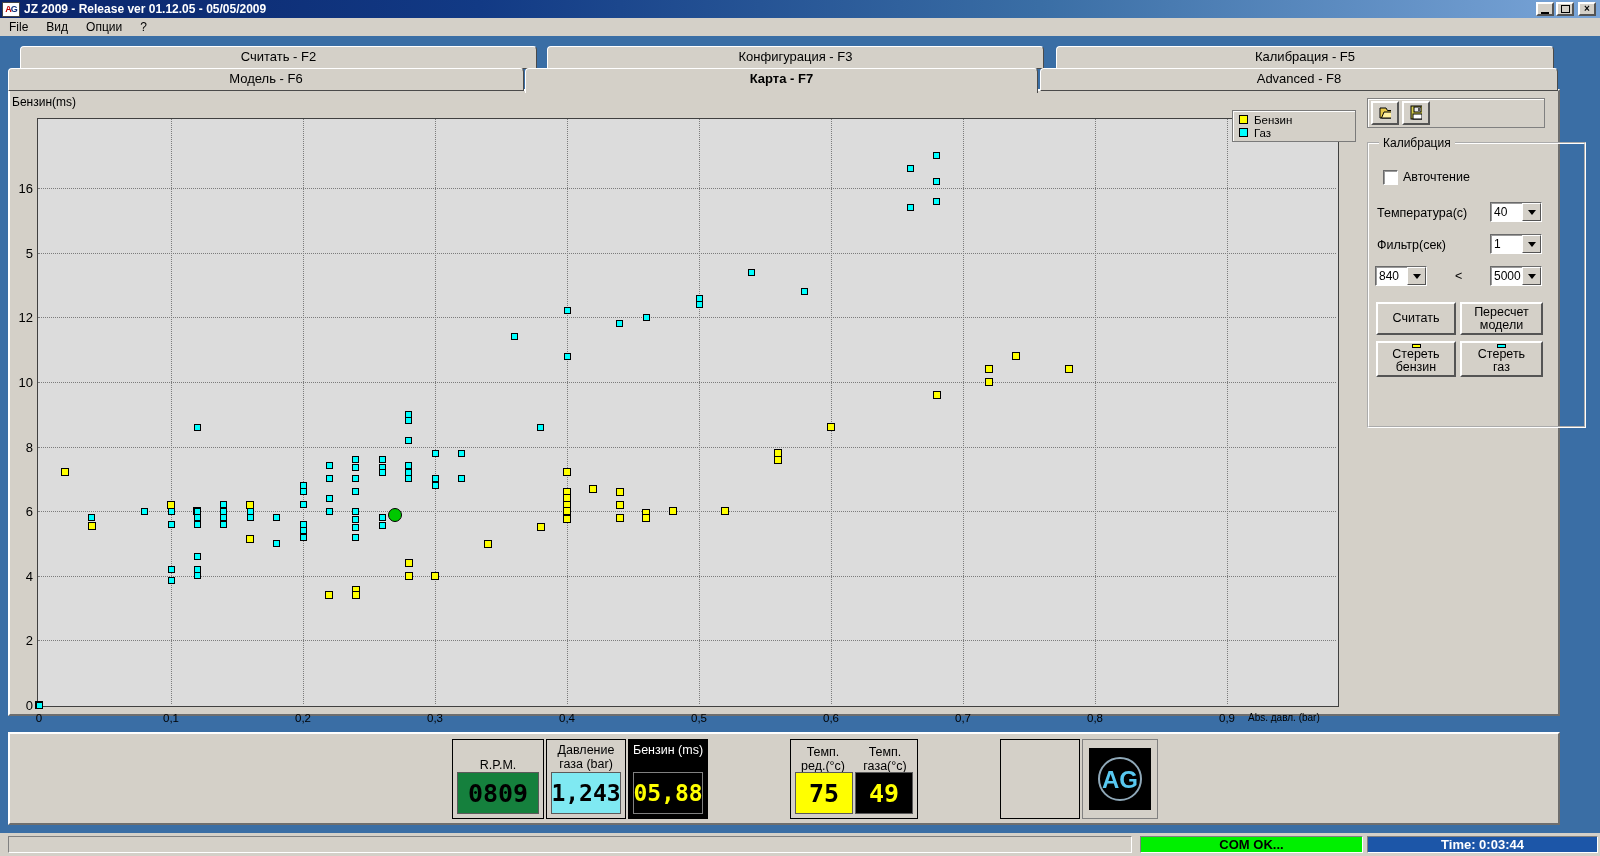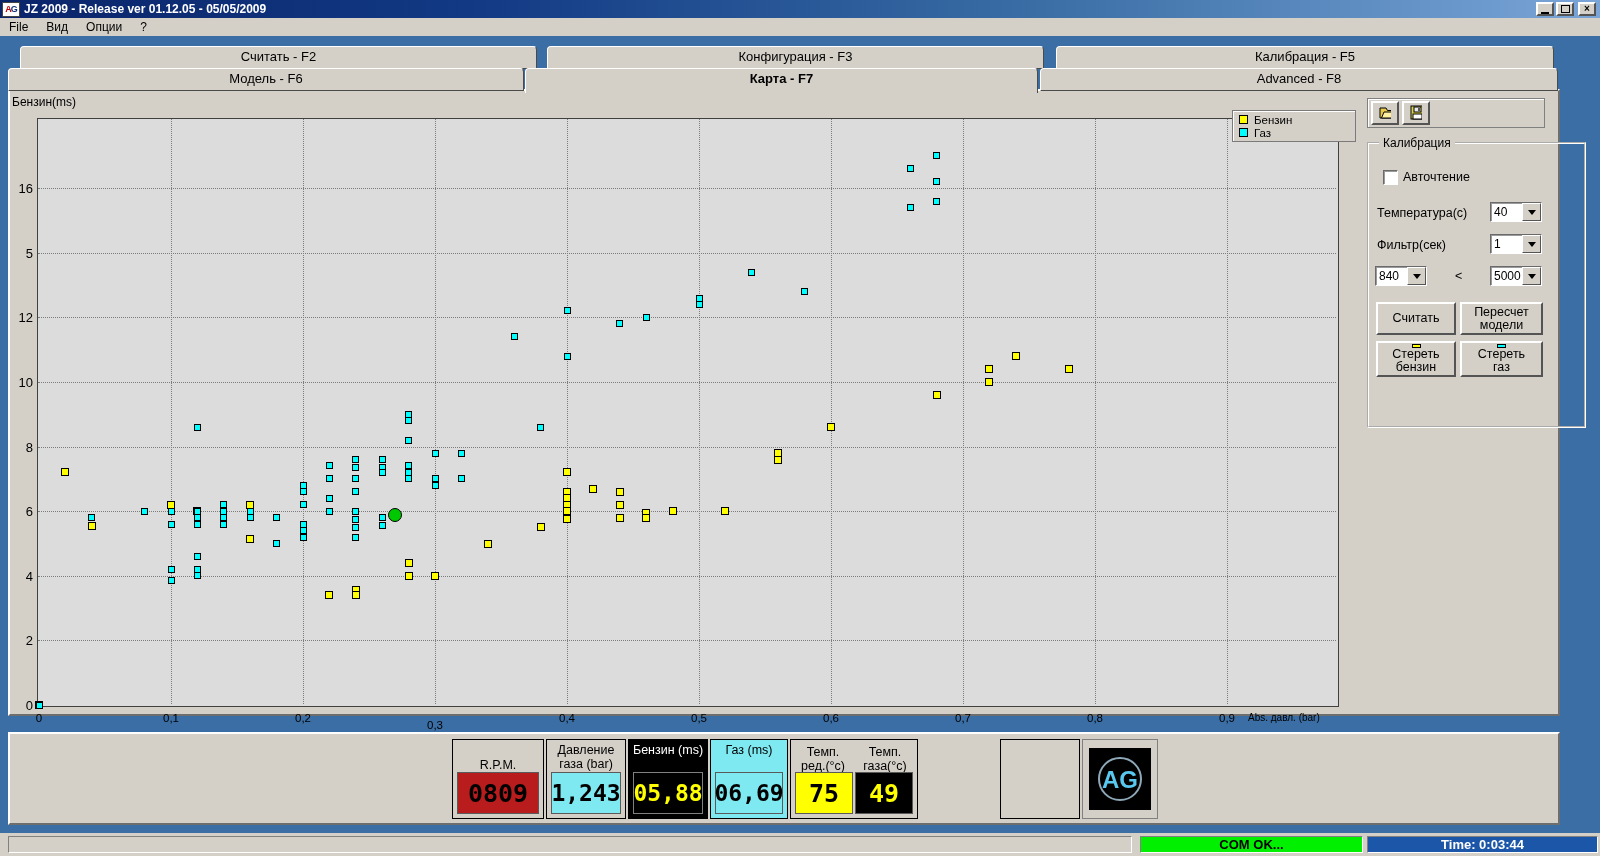--- a/index.html
+++ b/index.html
@@ -141,21 +141,21 @@
     <div class="ytick" style="left: 13px; top: 568.8px;">4</div>
     <div class="ytick" style="left: 13px; top: 504.2px;">6</div>
     <div class="ytick" style="left: 13px; top: 439.6px;">8</div>
     <div class="ytick" style="left: 13px; top: 375px;">10</div>
     <div class="ytick" style="left: 13px; top: 310.4px;">12</div>
     <div class="ytick" style="left: 13px; top: 245.8px;">5</div>
     <div class="ytick" style="left: 13px; top: 181.2px;">16</div>
     <div class="xtick" style="left: 22px; top: 712px;">0</div>
     <div class="xtick" style="left: 154px; top: 712px;">0,1</div>
     <div class="xtick" style="left: 286px; top: 712px;">0,2</div>
-    <div class="xtick" style="left: 418px; top: 712px; margin-top: 7px;">0,3</div>
+    <div class="xtick" style="left: 418px; top: 712px;">0,3</div>
     <div class="xtick" style="left: 550px; top: 712px;">0,4</div>
     <div class="xtick" style="left: 682px; top: 712px;">0,5</div>
     <div class="xtick" style="left: 814px; top: 712px;">0,6</div>
     <div class="xtick" style="left: 946px; top: 712px;">0,7</div>
     <div class="xtick" style="left: 1078px; top: 712px;">0,8</div>
     <div class="xtick" style="left: 1210px; top: 712px;">0,9</div>
     <div class="" id="xaxis-title" style="left: 1248px; top: 712px; font-size: 10px;">Abs. давл. (bar)</div>
     <div class="pt benzin" style="left: 35px; top: 701px; background: rgb(255, 255, 0);"></div>
     <div class="pt benzin" style="left: 61.4px; top: 468.44px; background: rgb(255, 255, 0);"></div>
     <div class="pt benzin" style="left: 87.8px; top: 521.735px; background: rgb(255, 255, 0);"></div>
@@ -342,33 +342,29 @@
   </button>
   <button class="btn3d sbtn" style="left:91px;top:197px;width:83px;height:36px;">
     <span class="minisq" style="background:#00ffff;"></span>
     <span>Стереть газ</span>
   </button>
 </div>
 
 <div id="bottom" class="abs raised">
   <div class="cell" style="left:442px;width:92px;background:#d4d0c8;">
     <div class="clabel" style="padding-top:18px;">R.P.M.</div>
-    <div class="cvalue" style="background:#b91c1c;color:#000;">0809</div>
+    <div class="cvalue" style="background:#15803d;color:#000;">0809</div>
   </div>
   <div class="cell" style="left:536px;width:80px;background:#d4d0c8;">
     <div class="clabel">Давление газа (bar)</div>
     <div class="cvalue" style="background:#7fe9f2;color:#000;font-size:23px;">1,243</div>
   </div>
   <div class="cell" style="left:618px;width:80px;background:#000;">
     <div class="clabel" style="color:#fff;">Бензин (ms)</div>
     <div class="cvalue" style="background:#000;color:#ffff00;font-size:23px;border-color:#808080;">05,88</div>
-  </div>
-  <div class="cell" style="left:700px;width:78px;background:#7fe9f2;">
-    <div class="clabel">Газ (ms)</div>
-    <div class="cvalue" style="background:#7fe9f2;color:#000;font-size:23px;">06,69</div>
   </div>
   <div class="cell" style="left:780px;width:128px;background:#d4d0c8;">
     <div class="clabel" style="position:absolute;left:2px;top:2px;width:60px;">Темп. ред.(°c)</div>
     <div class="clabel" style="position:absolute;right:2px;top:2px;width:60px;">Темп. газа(°c)</div>
     <div class="cvalue" style="left:4px;right:auto;width:56px;background:#ffff00;color:#000;">75</div>
     <div class="cvalue" style="left:auto;right:4px;width:56px;background:#000;color:#ffff00;">49</div>
   </div>
   <div class="cell" style="left:990px;width:80px;background:#d4d0c8;"></div>
   <div class="cell" style="left:1072px;width:76px;background:#d4d0c8;border-color:#808080;">
     <svg width="62" height="62" style="position:absolute;left:6px;top:8px;">

